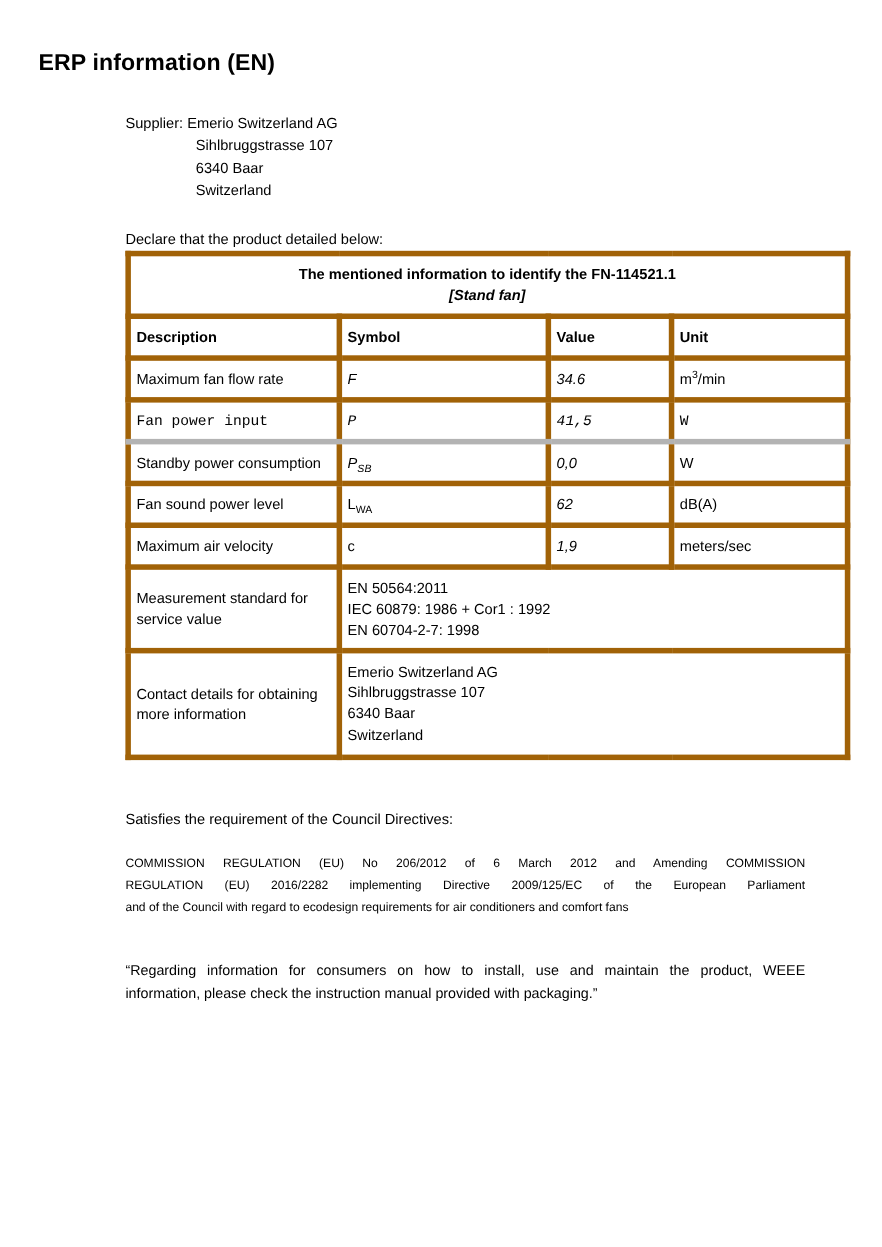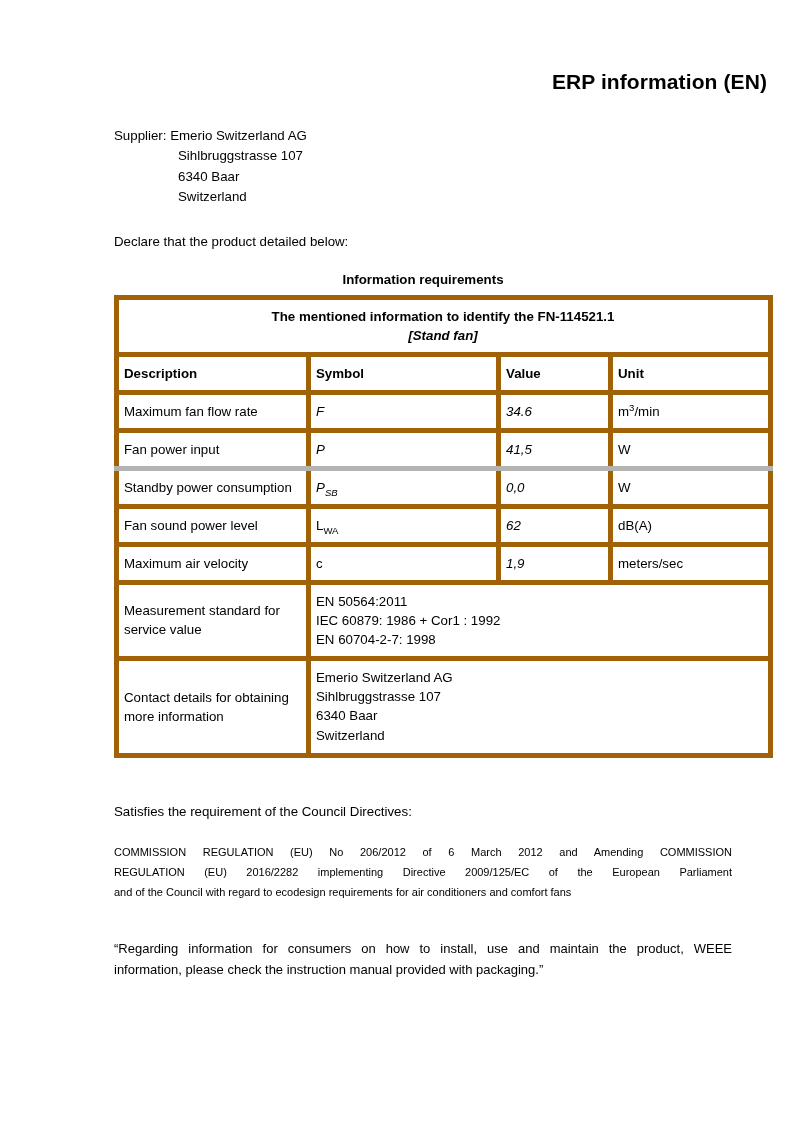--- a/index.html
+++ b/index.html
@@ -16,25 +16,25 @@
     overflow: hidden;
   }
   .page {
     position: relative;
     width: 802px;
     height: 1134px;
     box-sizing: border-box;
     padding: 0 35px;
   }
   .doc-title {
-    text-align: right;
+    text-align: left;
     font-size: 21px;
     font-weight: bold;
     margin: 0;
-    padding-top: 70px;
+    padding-top: 46px;
     letter-spacing: 0.1px;
   }
   .content {
     margin-left: 79px;
     margin-right: 35px;
   }
   .supplier-block {
     margin-top: 32px;
     font-size: 13.3px;
     line-height: 20.4px;
@@ -89,20 +89,21 @@
     font-style: normal;
   }
   td.val {
     font-style: italic;
   }
   td.unit {
     font-style: normal;
   }
   tr.light-sep > td {
     border-bottom-color: #b3b3b3;
+    font-family: Liberation Mono, monospace;
   }
   td.multiline {
     line-height: 25px;
     padding-top: 9px;
     padding-bottom: 9px;
     vertical-align: top;
   }
   td.desc-top {
     vertical-align: top;
     padding-top: 9px;
@@ -155,21 +156,20 @@
 
     <div class="supplier-block">
       <div class="supplier-line">Supplier: Emerio Switzerland AG</div>
       <div class="supplier-line indent">Sihlbruggstrasse 107</div>
       <div class="supplier-line indent">6340 Baar</div>
       <div class="supplier-line indent">Switzerland</div>
     </div>
 
     <div class="declare-line">Declare that the product detailed below:</div>
 
-    <div class="req-heading">Information requirements</div>
 
     <table class="erp">
       <colgroup>
         <col style="width:192px">
         <col style="width:190px">
         <col style="width:112px">
         <col style="width:160px">
       </colgroup>
       <tbody>
         <tr>

